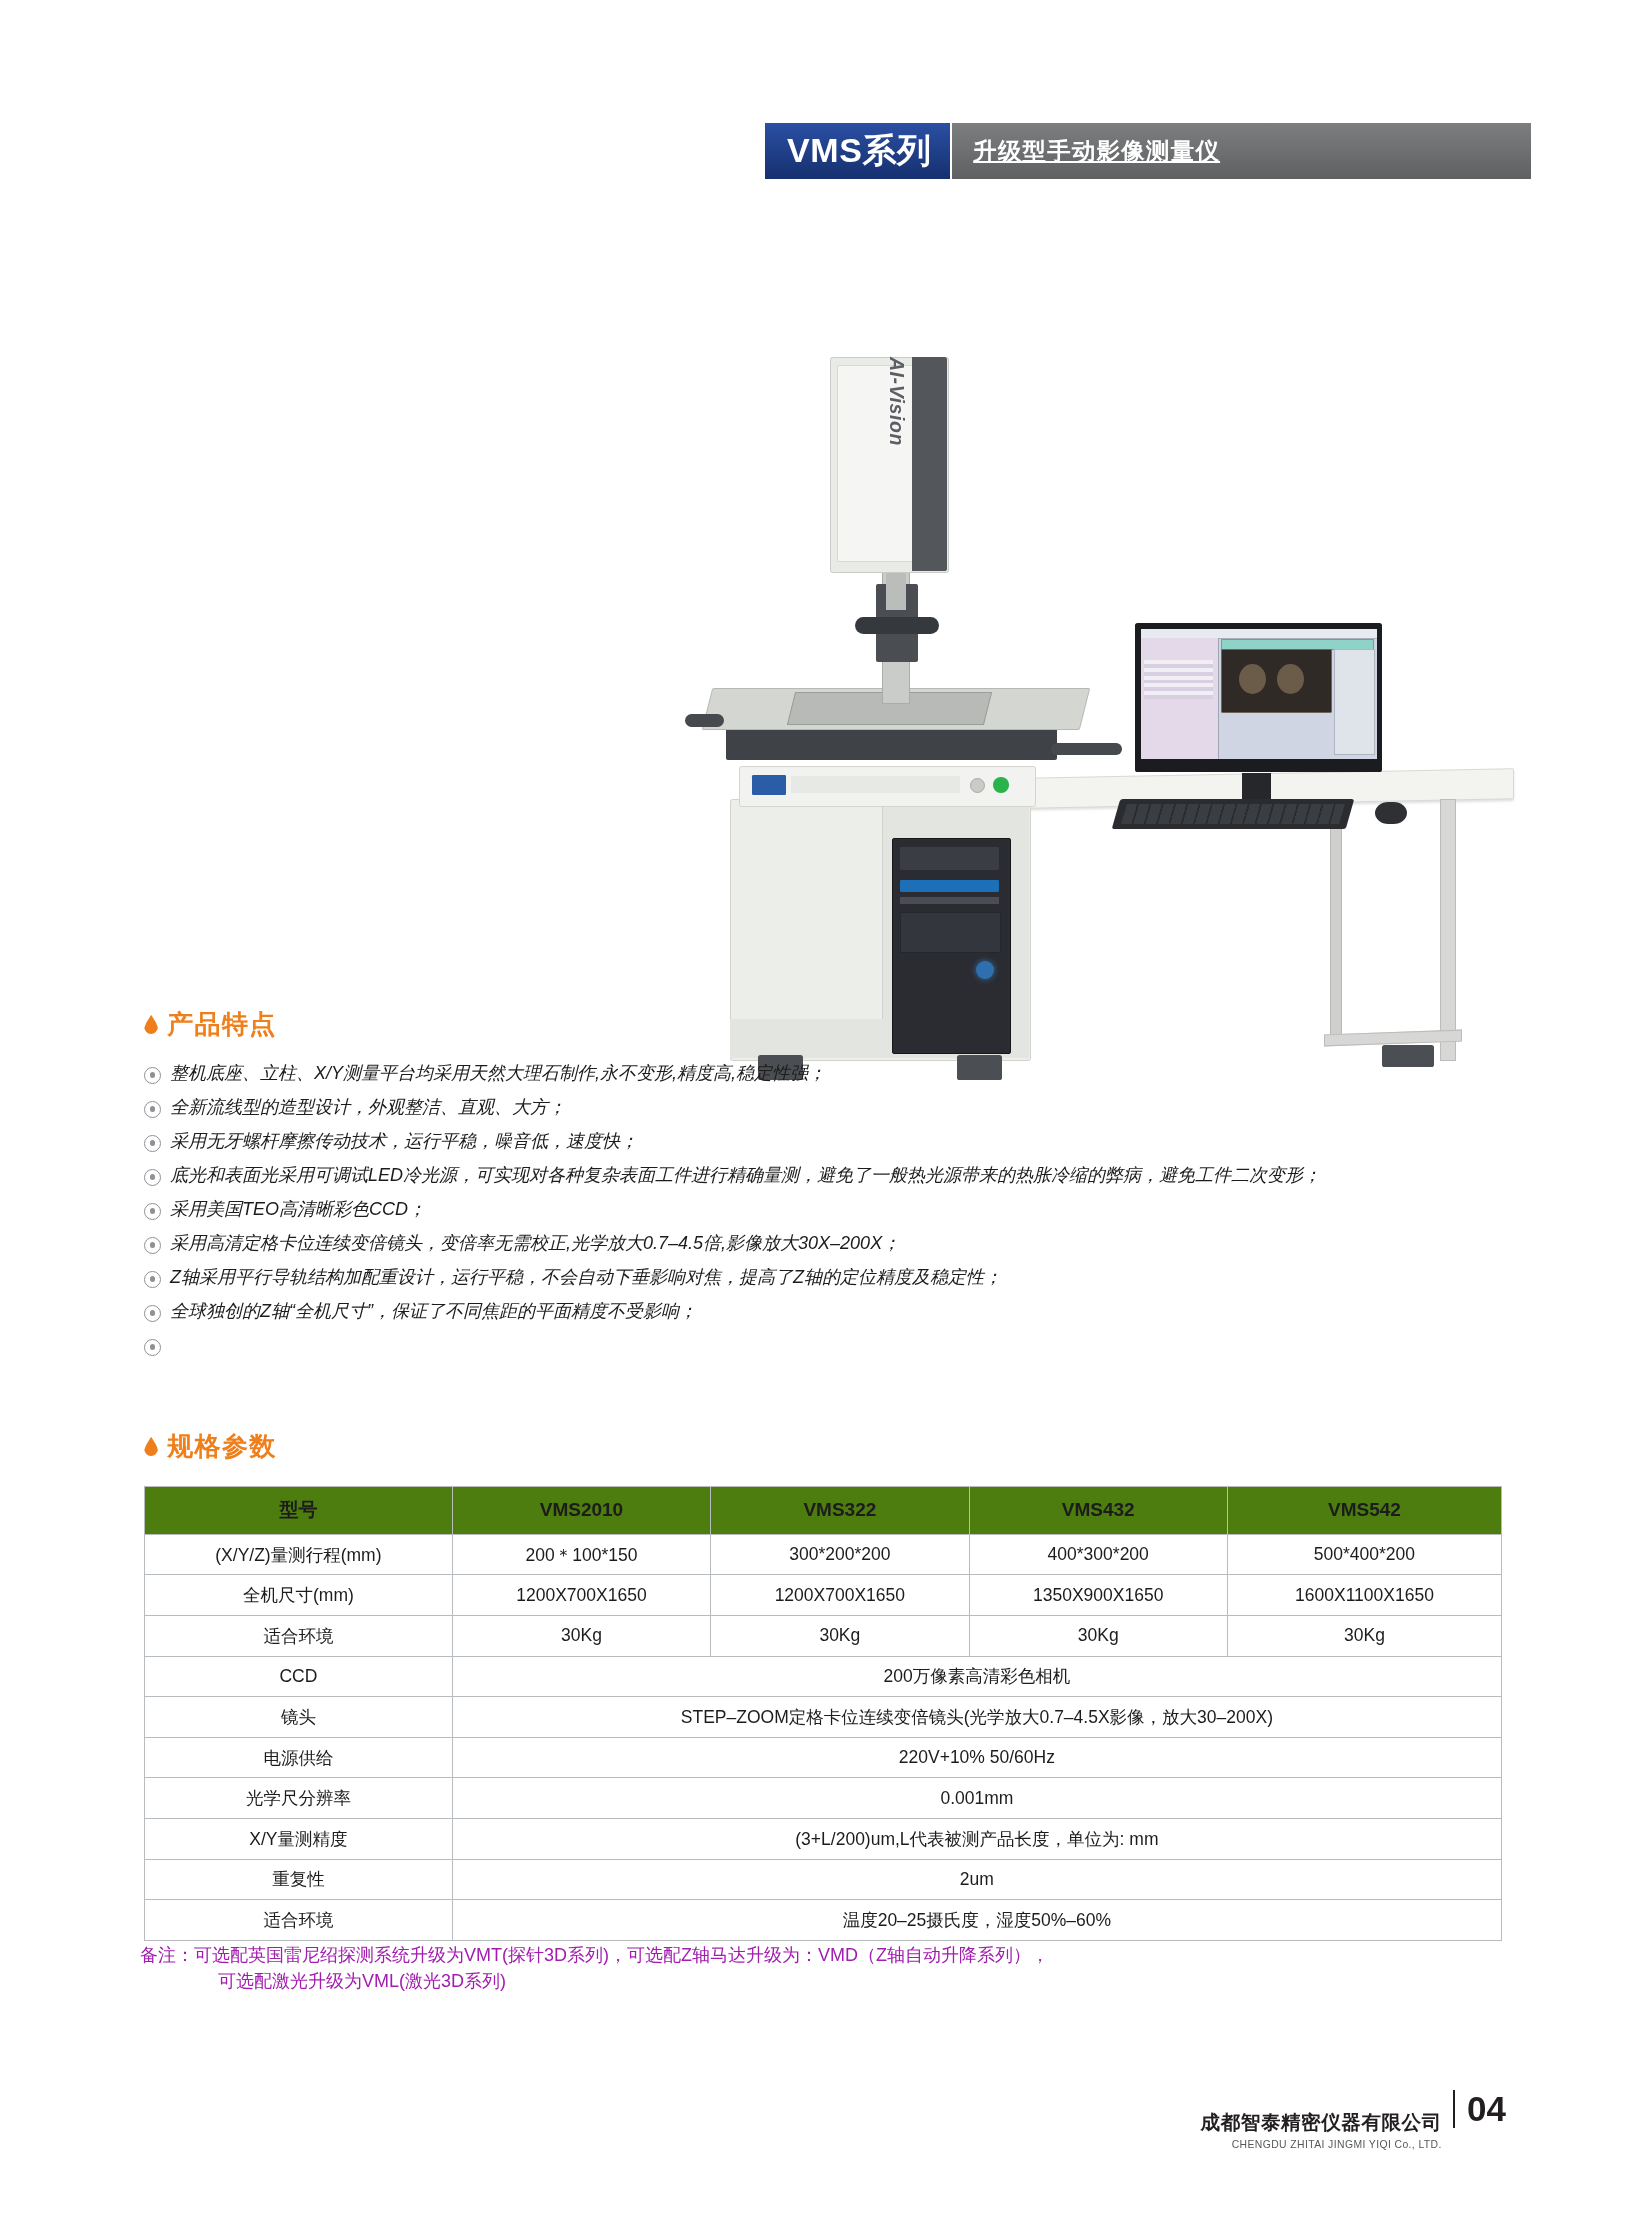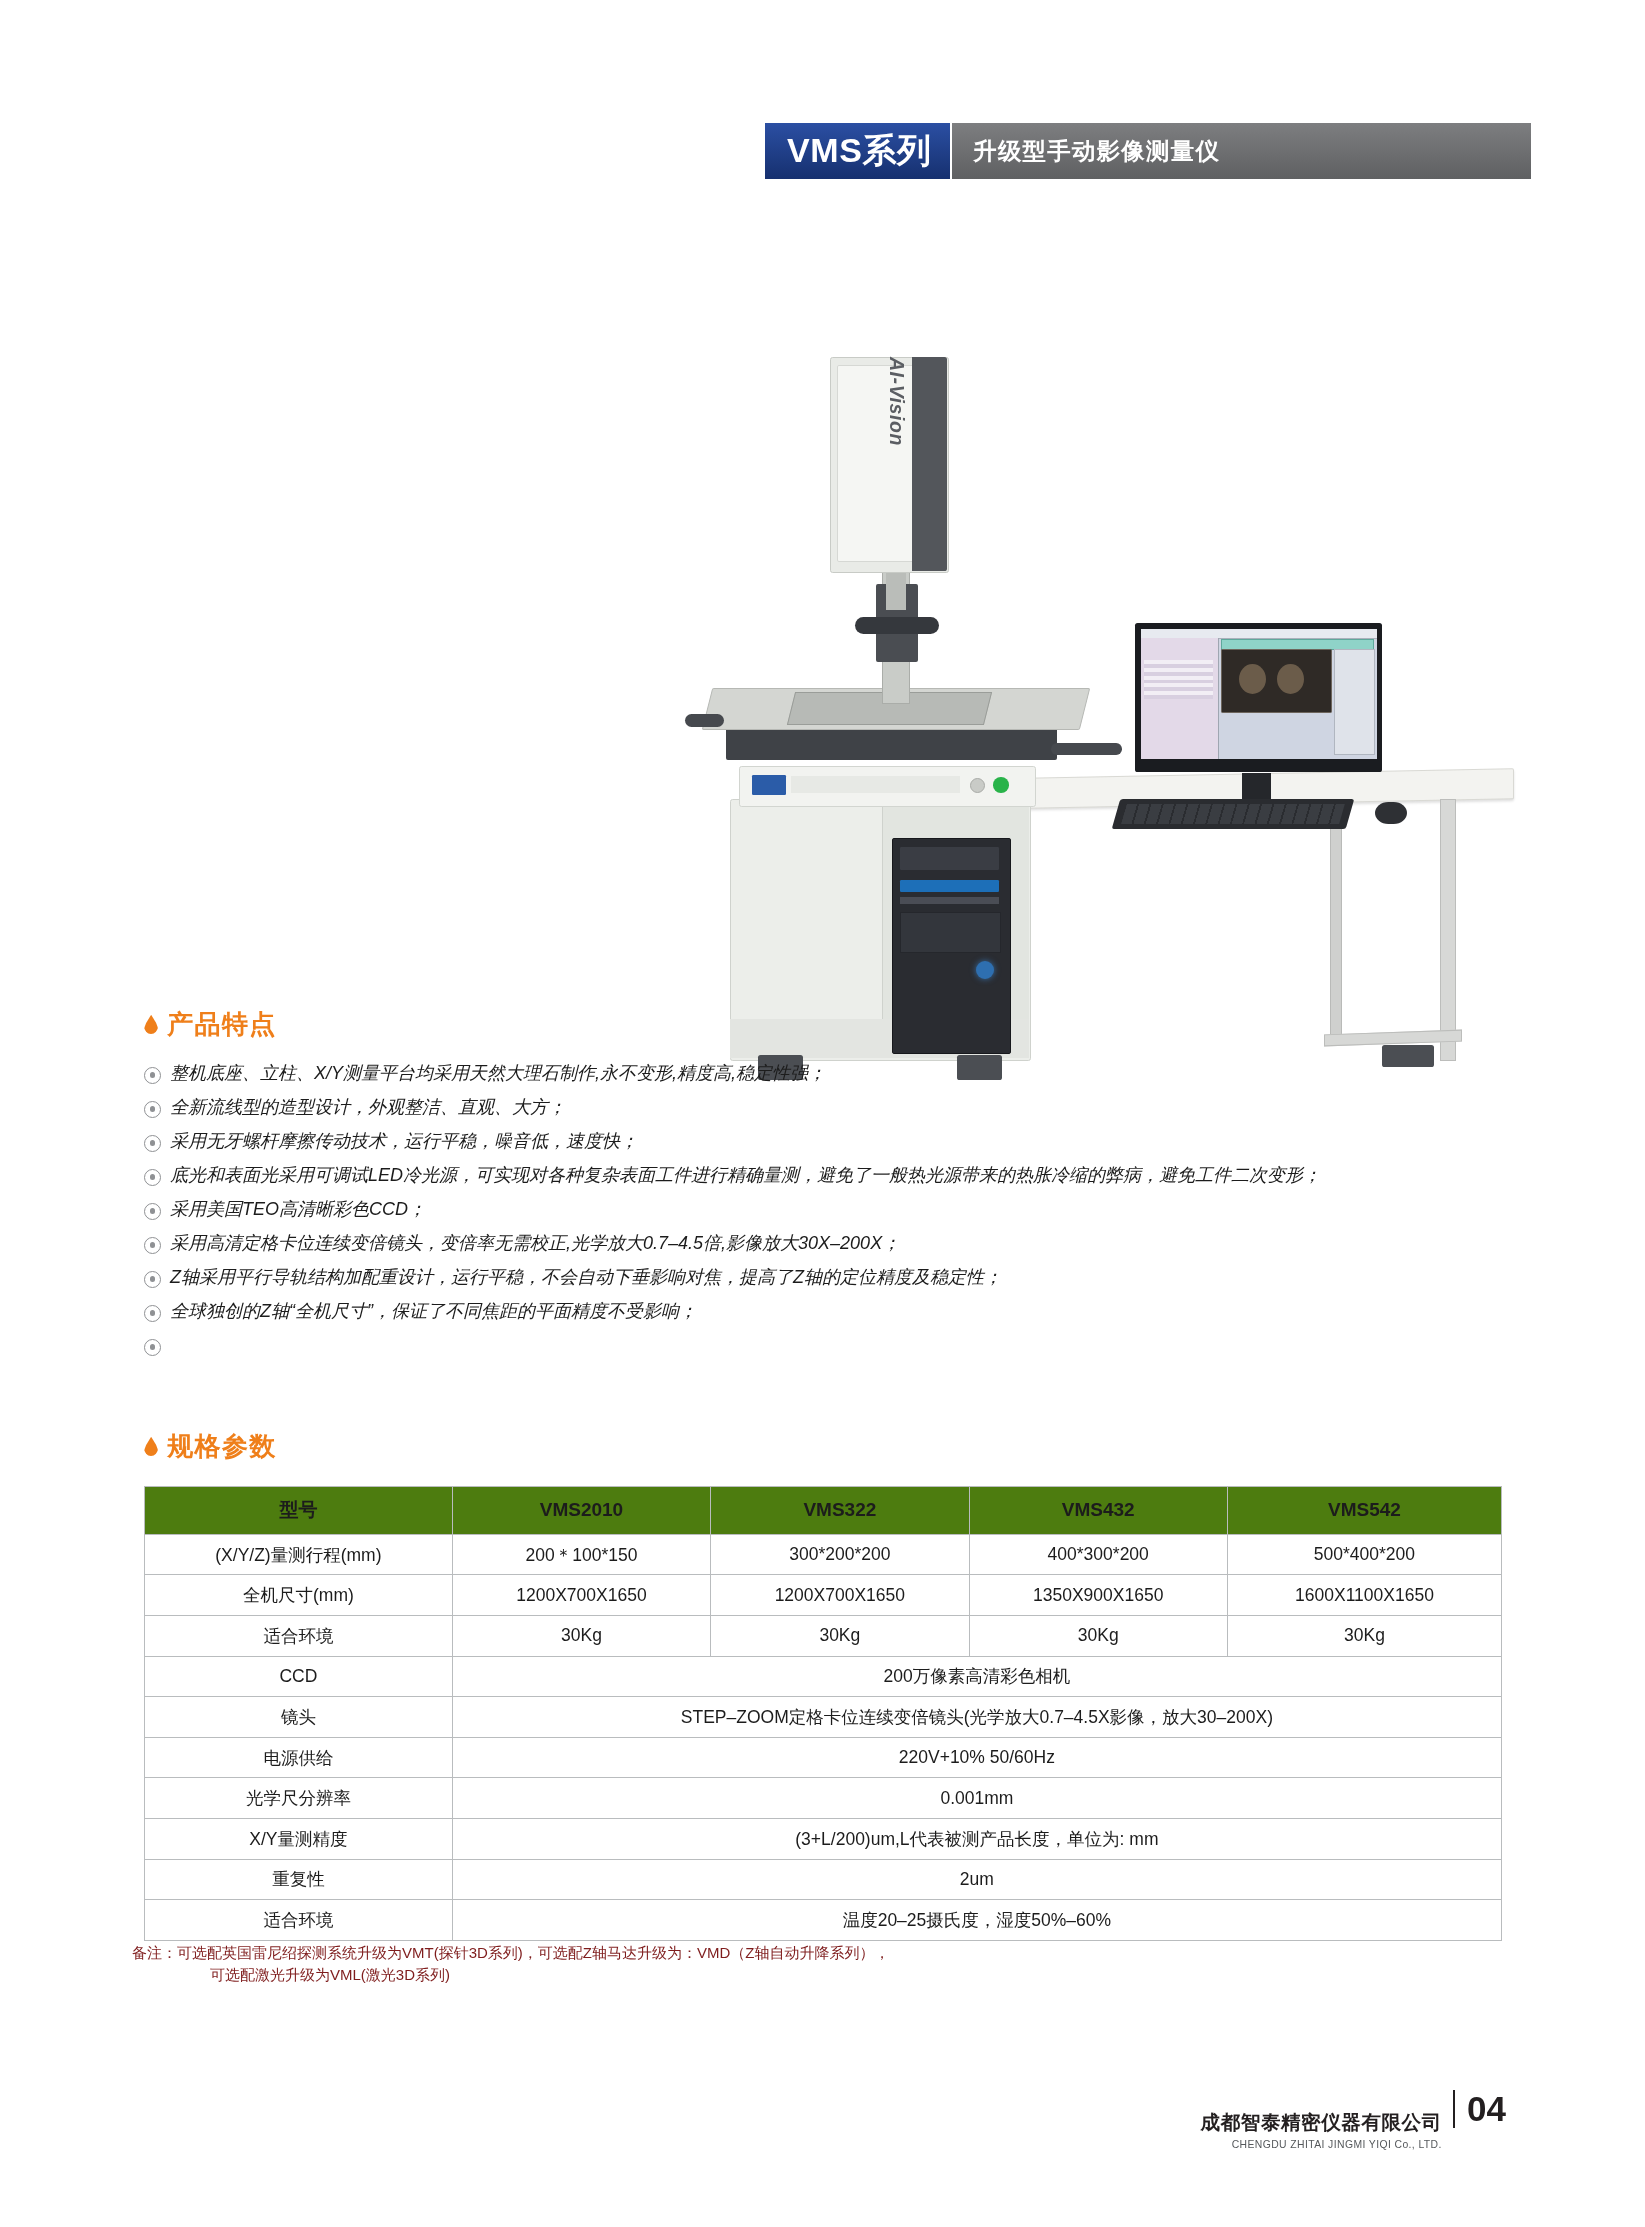--- a/index.html
+++ b/index.html
@@ -51,20 +51,21 @@
     background: #6e6f71;
     background: linear-gradient(180deg,#7d7e80 0%, #5f6062 100%);
     color: #ffffff;
     display: flex;
     align-items: center;
     padding: 4px 22px;
     font-size: 23.4px;
     font-weight: bold;
     letter-spacing: 1.3px;
     flex: 1;
+    text-decoration: underline;
   }
 
   
   .photo-area {
     position: absolute;
     left: 337px;
     top: 195px;
     width: 987px;
     height: 779px;
   }
@@ -419,26 +420,26 @@
     background: #4d7c0f;
     font-weight: bold;
     font-size: 19px;
     padding: 10.4px 3.9px;
   }
   table.spec td.label {
     width: 299px;
   }
   .note {
     position: absolute;
-    left: 132px;
+    left: 140px;
     top: 1942px;
     width: 1363px;
-    font-size: 15px;
+    font-size: 18px;
     line-height: 1.45;
-    color: #7f1d1d;
+    color: #a21caf;
   }
   .note .indent { padding-left: 78px; display: block; }
 
   
   .footer {
     position: absolute;
     right: 140px;
     bottom: 77px;
     display: flex;
     align-items: center;

